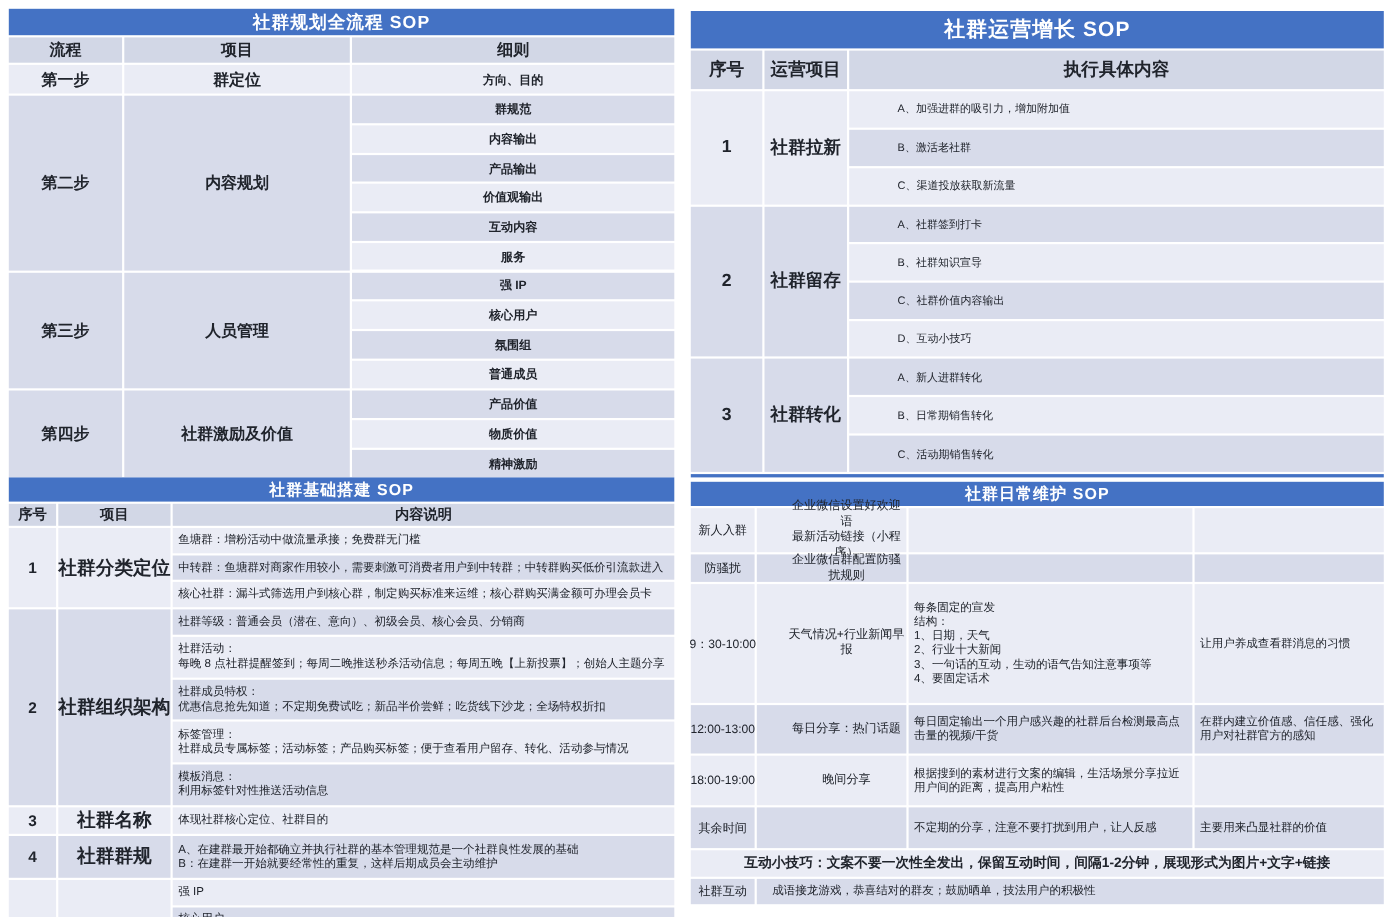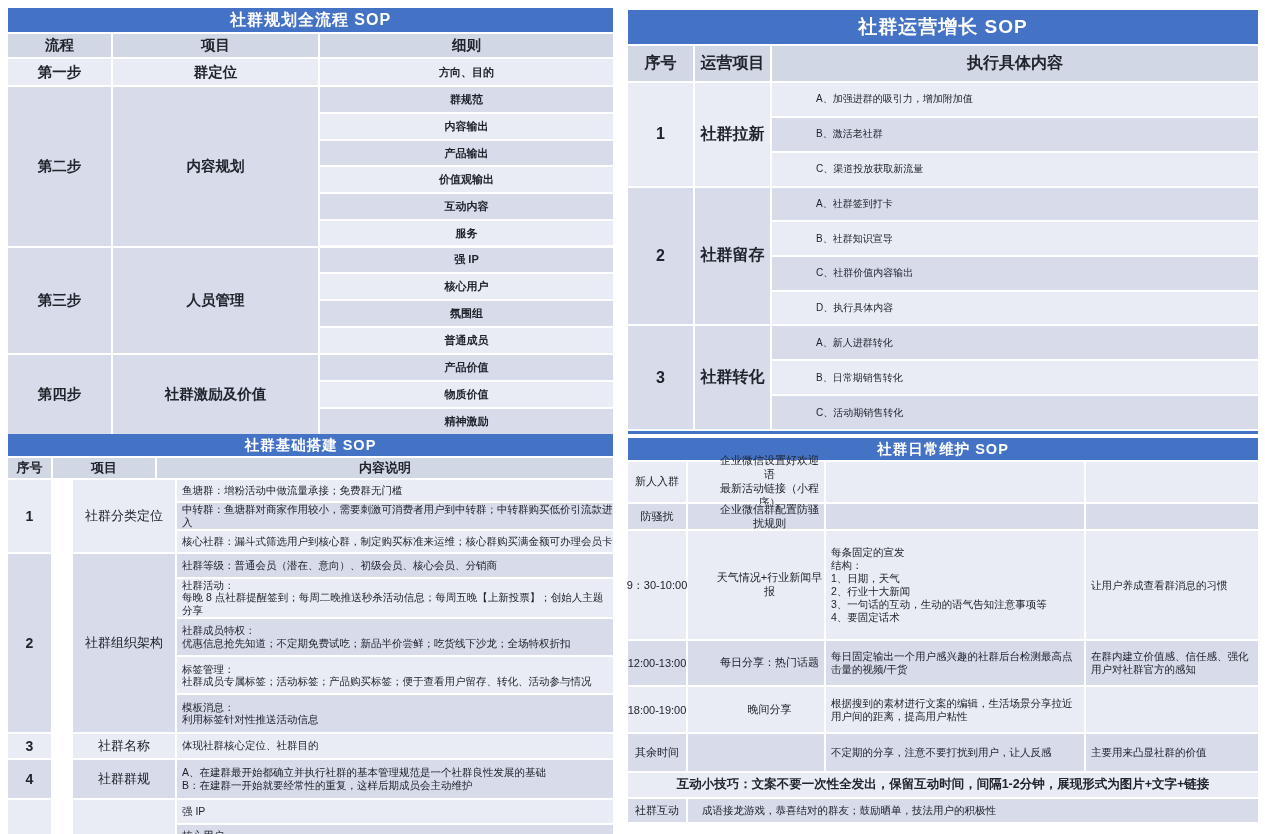--- a/index.html
+++ b/index.html
@@ -43,21 +43,21 @@
   #t2 .side{font-size:16px;font-weight:bold;}
   #t2 .det{font-size:10px;padding-left:44px;}
   #t2 .bar{flex:none;height:3px;background:var(--accent);}
   
   #t3{left:8px;top:434px;width:605px;height:488px;}
   #t3 .title{height:22px;font-size:14.5px;}
   #t3 .hdr{height:20px;font-size:13px;}
   .t3c1{width:43px;flex:none;}
   .t3c2{width:102px;flex:none;}
   #t3 .num{font-size:14px;font-weight:bold;}
-  #t3 .item{font-size:13px;font-weight:normal;margin-left:20px;}
+  #t3 .item{font-size:17px;font-weight:bold;}
   #t3 .det{font-size:10.5px;line-height:1.22;padding-left:5px;}
   #t3 .x2{flex:1.6;}
   
   #t4{left:628px;top:438px;width:630px;height:384px;}
   #t4 .title{height:22px;font-size:14.5px;}
   #t4 .hdr{height:20px;font-size:13px;}
   .t4c1{width:58px;flex:none;}
   .t4c2{width:136px;flex:none;}
   .t4c3{width:258px;flex:none;}
   .t4c4{flex:1;min-width:0;}
@@ -135,21 +135,21 @@
       <div class="det L">C、渠道投放获取新流量</div>
     </div>
   </div>
   <div class="grp" style="flex:4">
     <div class="cell D side t2c1">2</div>
     <div class="cell D side t2c2">社群留存</div>
     <div class="dets">
       <div class="det D">A、社群签到打卡</div>
       <div class="det L">B、社群知识宣导</div>
       <div class="det D">C、社群价值内容输出</div>
-      <div class="det L">D、执行具体内容</div>
+      <div class="det L">D、互动小技巧</div>
     </div>
   </div>
   <div class="grp" style="flex:3">
     <div class="cell D side t2c1">3</div>
     <div class="cell D side t2c2">社群转化</div>
     <div class="dets">
       <div class="det D">A、新人进群转化</div>
       <div class="det L">B、日常期销售转化</div>
       <div class="det D">C、活动期销售转化</div>
     </div>

